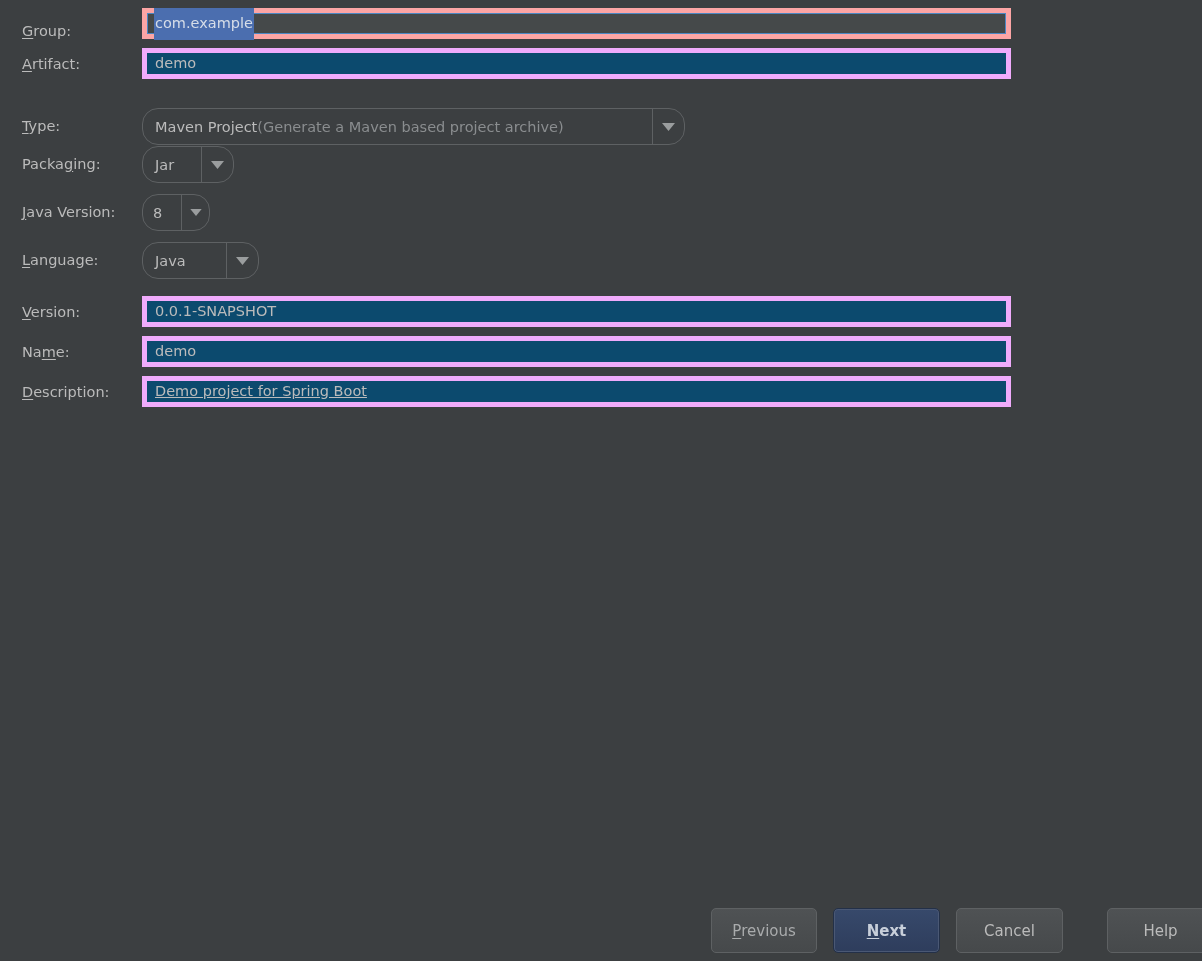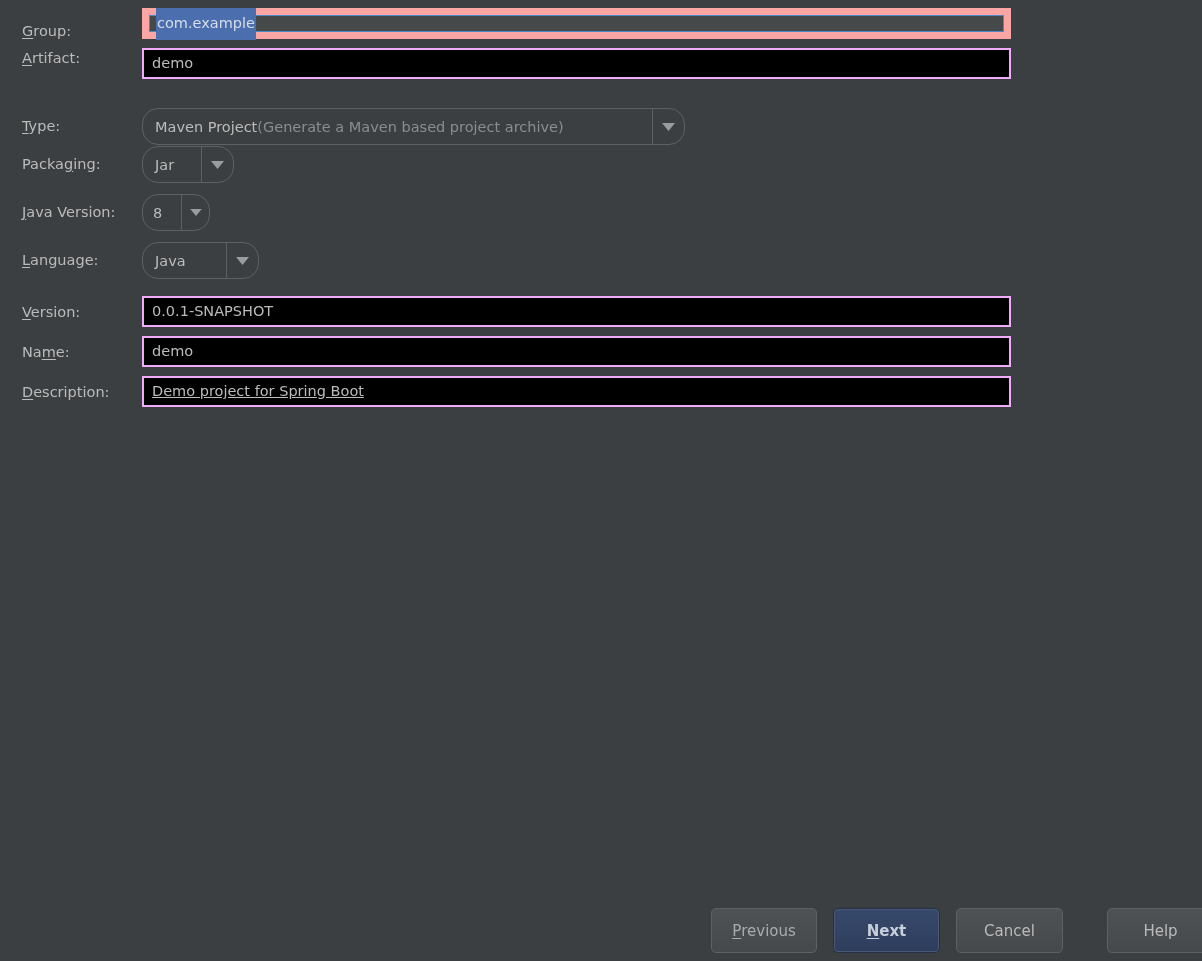--- a/index.html
+++ b/index.html
@@ -49,34 +49,34 @@
     text-decoration: underline;
     text-underline-offset: 2px;
   }
 
   
   .text-input {
     position: absolute;
     left: 142px;
     width: 869px;
     height: 31px;
-    background: #000000;
-    border: 2px solid #f0abfc;
+    background: #0c4a6e;
+    border: 5px solid #f0abfc;
     border-radius: 0;
     color: #bbbbbb;
     font-family: inherit;
     font-size: 14.5px;
     padding: 0 0 0 8px;
     outline: none;
     line-height: 29px;
     display: flex;
     align-items: center;
   }
   .text-input.focused {
-    border: 7px solid #fca5a5;
+    border: 5px solid #fca5a5;
     box-shadow: 0 0 0 1px #4b88c4 inset;
     background: #45494a;
   }
   .sel-text {
     background: #4b6eaf;
     color: #d6dde8;
     padding: 1px 1px 2px 1px;
     margin-left: -1px;
   }
 
@@ -161,21 +161,21 @@
 <div id="form-area">
 
   <div class="form-row" style="top:8px;height:33px;">
     <span class="field-label" style="top:16px;"><span class="mn">G</span>roup:</span>
     <div class="text-input focused" style="top:0px;">
       <span class="sel-text">com.example</span>
     </div>
   </div>
 
   <div class="form-row" style="top:48px;height:33px;">
-    <span class="field-label" style="top:3px;"><span class="mn">A</span>rtifact:</span>
+    <span class="field-label" style="top:9px;"><span class="mn">A</span>rtifact:</span>
     <div class="text-input" style="top:0px;">
       <span>demo</span>
     </div>
   </div>
 
   <div class="form-row" style="top:108px;height:37px;">
     <span class="field-label" style="top:11px;"><span class="mn">T</span>ype:</span>
     <div class="combo" style="top:0px;width:543px;">
       <span class="combo-value">
         <span>Maven Project</span>

